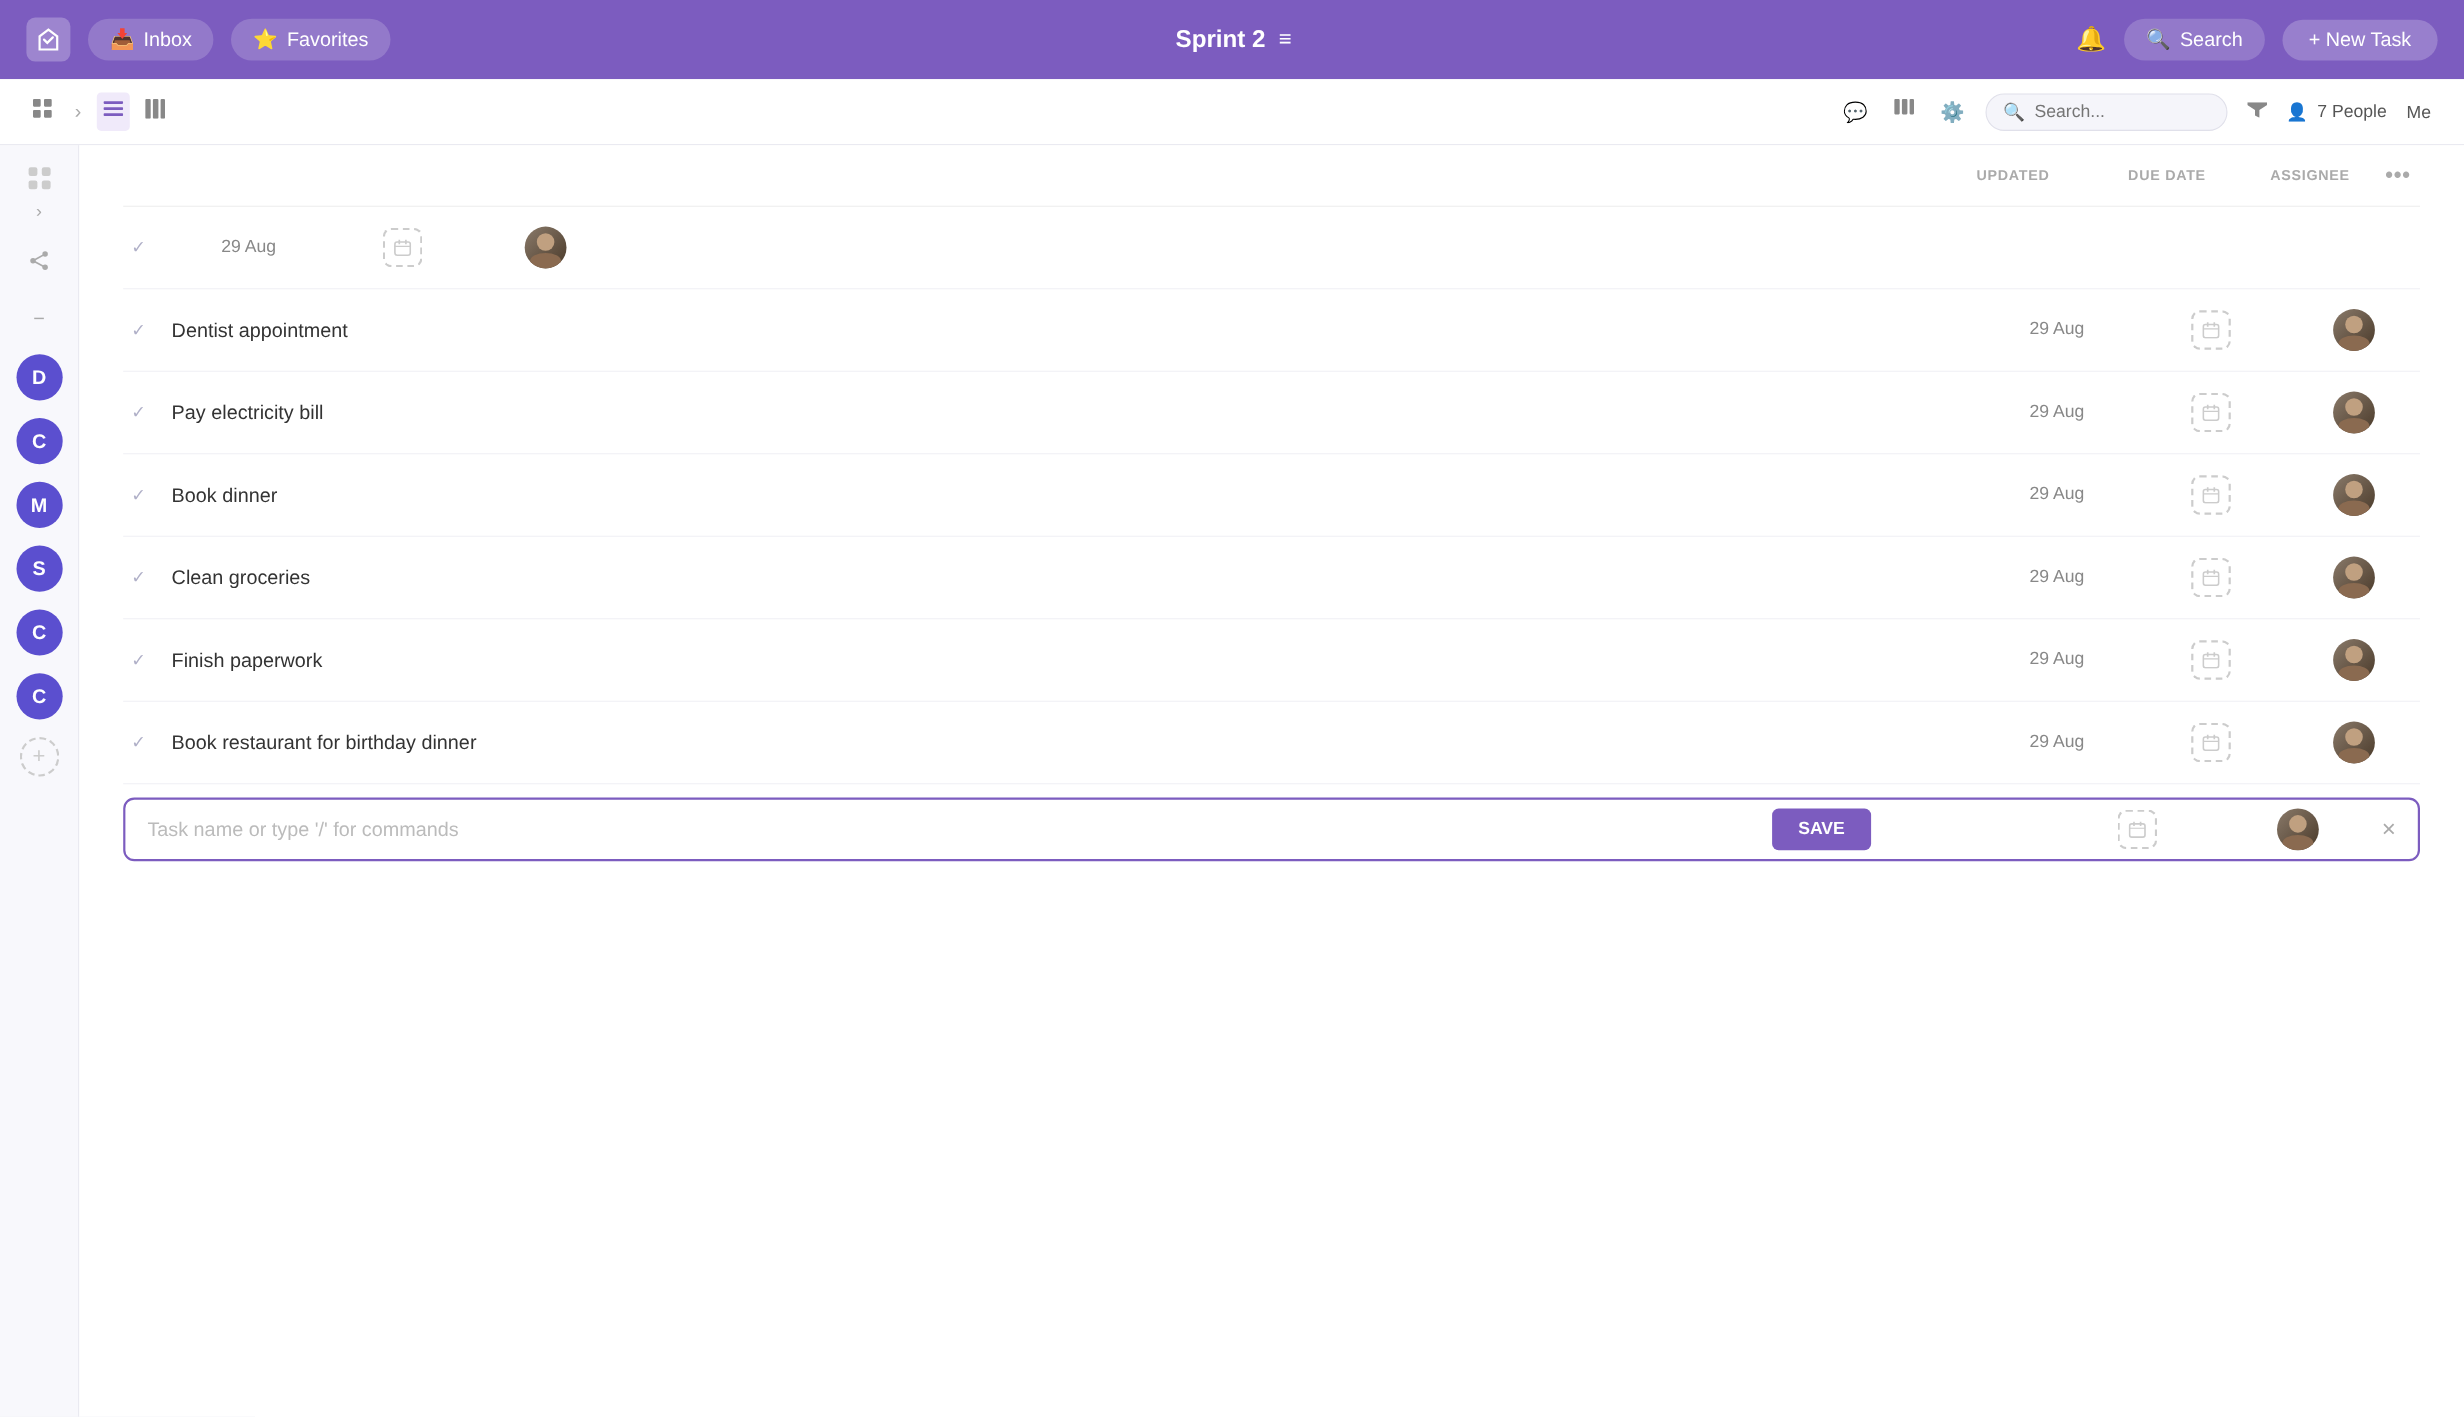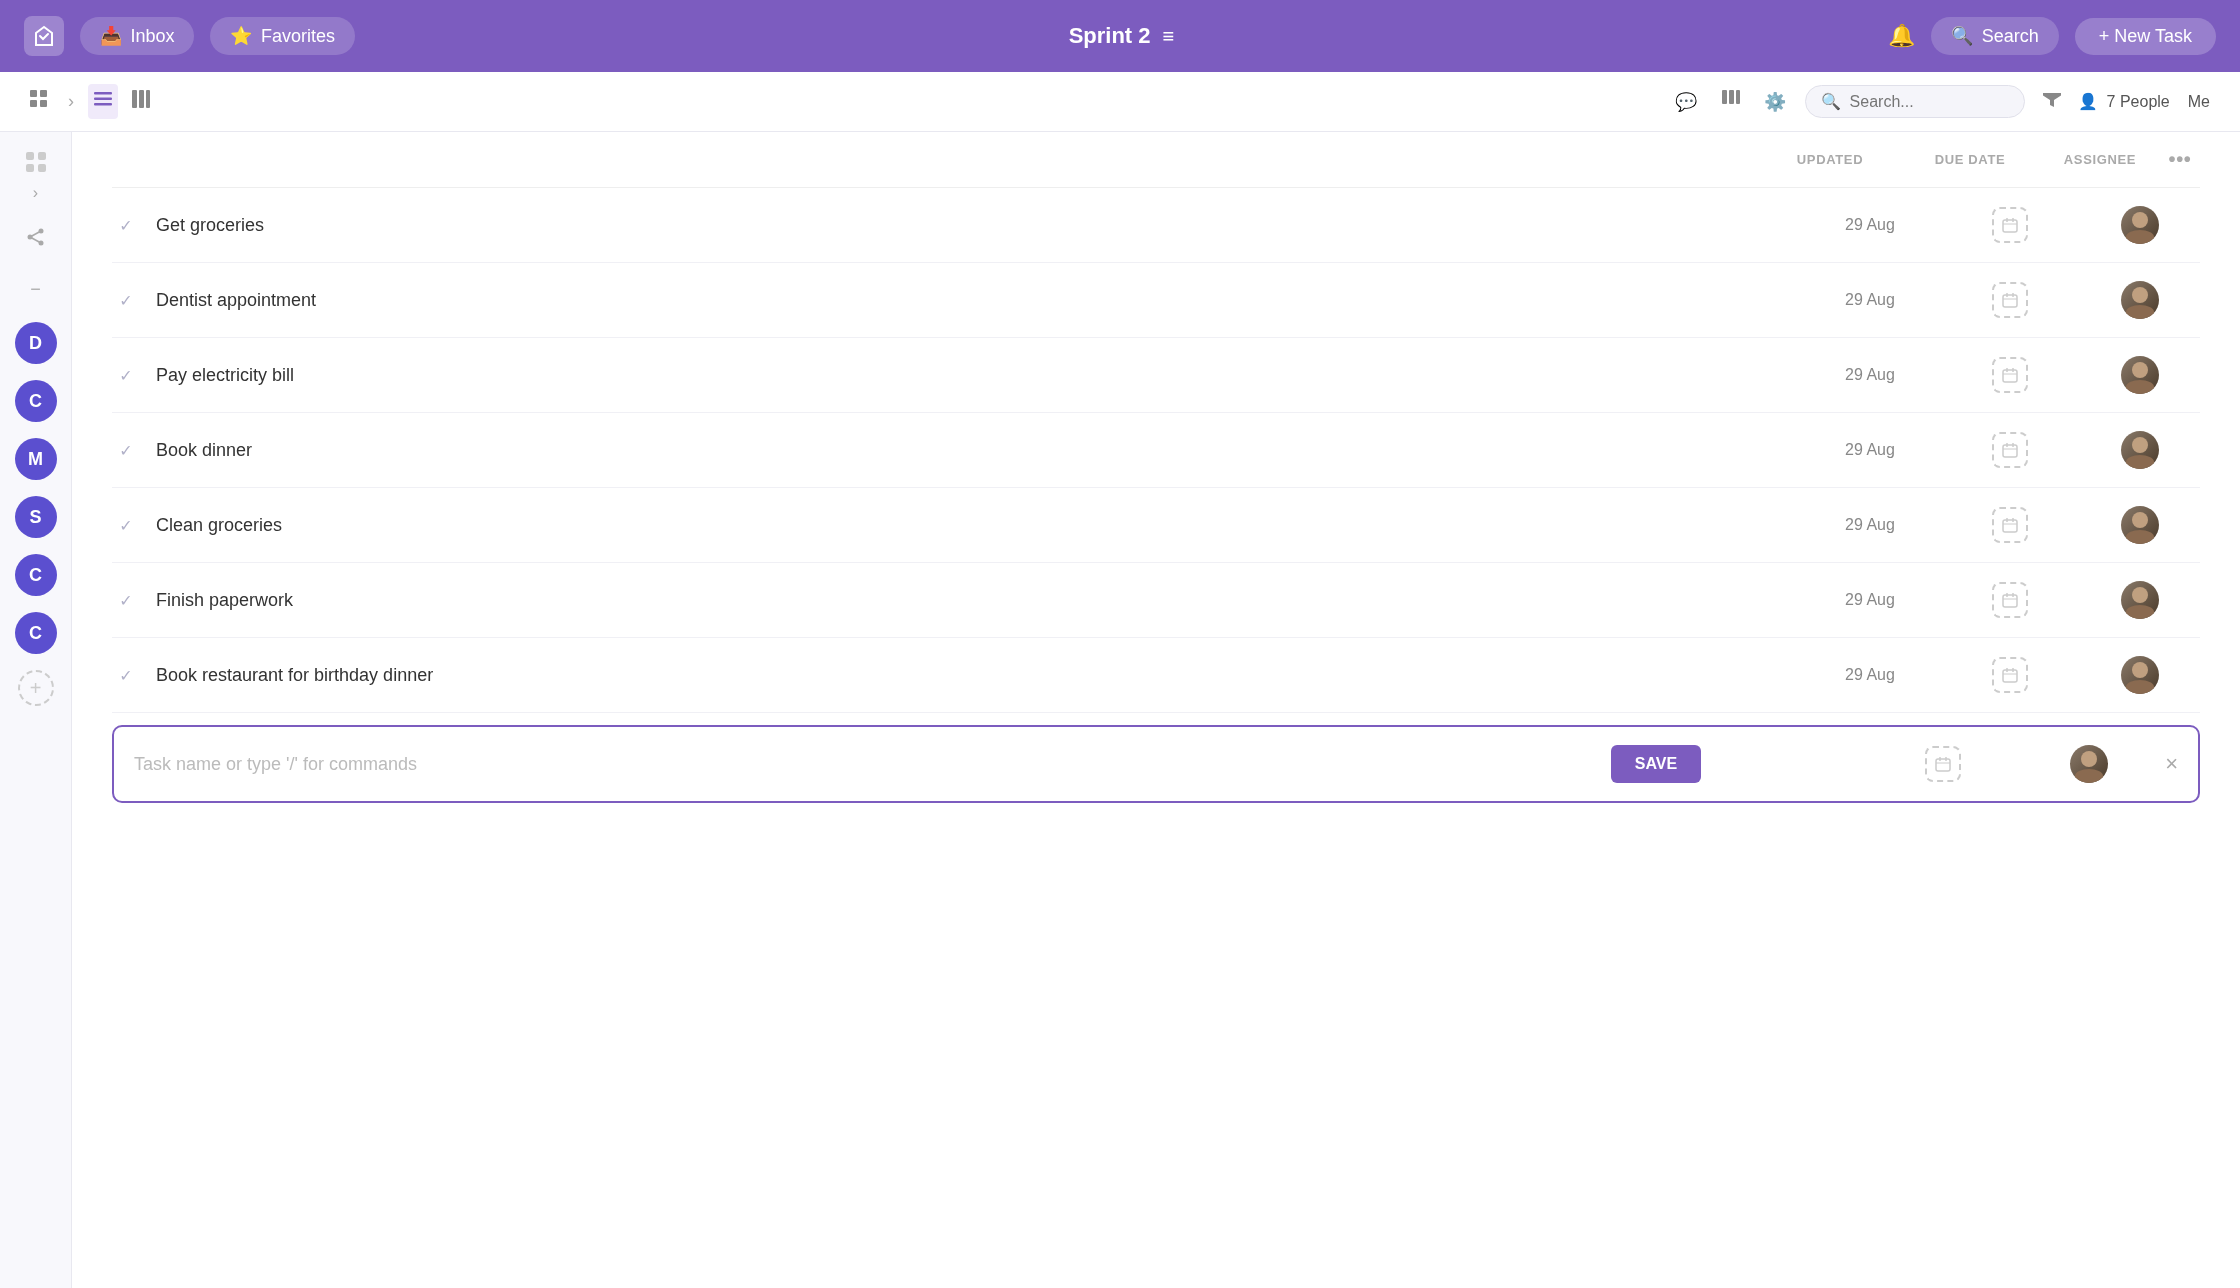--- a/index.html
+++ b/index.html
@@ -220,21 +220,21 @@
       width: 28px; height: 14px; border-radius: 50% 50% 0 0;
       background: #8a6a50;
     }
 
     
     .new-task-row {
       display: flex; align-items: center;
       margin: 12px 0;
       border: 2px solid #7c5cbf;
       border-radius: 10px;
-      padding: 18px 20px;
+      padding: 8px 20px;
       gap: 16px;
     }
     .new-task-input {
       flex: 1; border: none; outline: none;
       font-size: 18px; color: #333;
       background: transparent;
     }
     .new-task-input::placeholder { color: #bbb; }
     .save-btn {
       background: #7c5cbf; color: white;
@@ -380,21 +380,20 @@
       <div class="col-updated">UPDATED</div>
       <div class="col-duedate">DUE DATE</div>
       <div class="col-assignee">ASSIGNEE</div>
       <div class="col-more">
         <span class="more-dots">•••</span>
       </div>
     </div>
 
     <div class="task-row">
       <div class="task-check">✓</div>
-      <div class="task-name">Get groceries</div>
       <div class="task-updated">29 Aug</div>
       <div class="task-duedate">
         <div class="cal-icon">
           <svg width="16" height="16" viewBox="0 0 16 16" fill="#ccc">
               <rect x="1" y="3" width="14" height="12" rx="2" stroke="#ccc" stroke-width="1.5" fill="none"></rect>
               <line x1="5" y1="1" x2="5" y2="5" stroke="#ccc" stroke-width="1.5"></line>
               <line x1="11" y1="1" x2="11" y2="5" stroke="#ccc" stroke-width="1.5"></line>
               <line x1="1" y1="7" x2="15" y2="7" stroke="#ccc" stroke-width="1"></line>
             </svg>
         </div>

